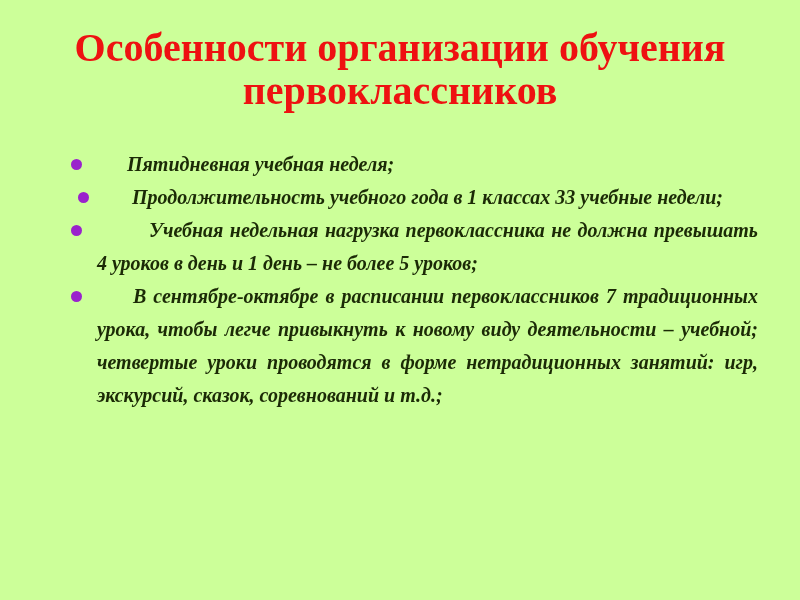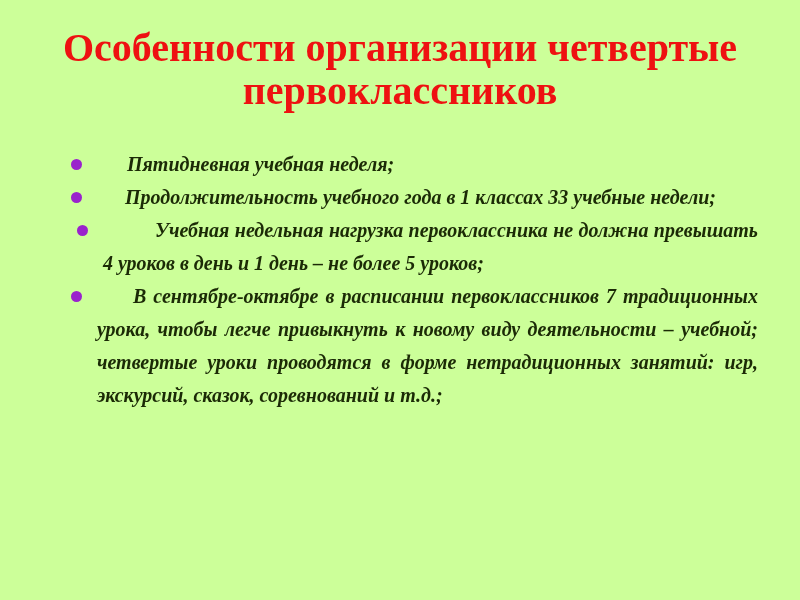--- a/index.html
+++ b/index.html
@@ -50,31 +50,31 @@
     position: absolute;
     left: -26px;
     top: 11px;
     width: 11px;
     height: 11px;
     border-radius: 50%;
     background: var(--bullet-marker);
   }
   
   .i0 { text-indent: 30px; }
-  .i1 { text-indent: 28px; }
-  .i2 { text-indent: 52px; margin-left: 6px; }
+  .i1 { text-indent: 28px; margin-left: 7px; }
+  .i2 { text-indent: 52px; }
   .i3 { text-indent: 36px; }
   .i4 { text-indent: 18px; }
 </style>
 </head>
 <body>
 
 <div class="slide">
 
-  <h1 class="title">Особенности организации четвертые первоклассников</h1>
+  <h1 class="title">Особенности организации обучения первоклассников</h1>
 
   <ul class="bullets">
 
     <li class="bullet-item i0">
       <span class="dot"></span>
       <span>Пятидневная учебная неделя;</span>
     </li>
 
     <li class="bullet-item i1">
       <span class="dot"></span>

